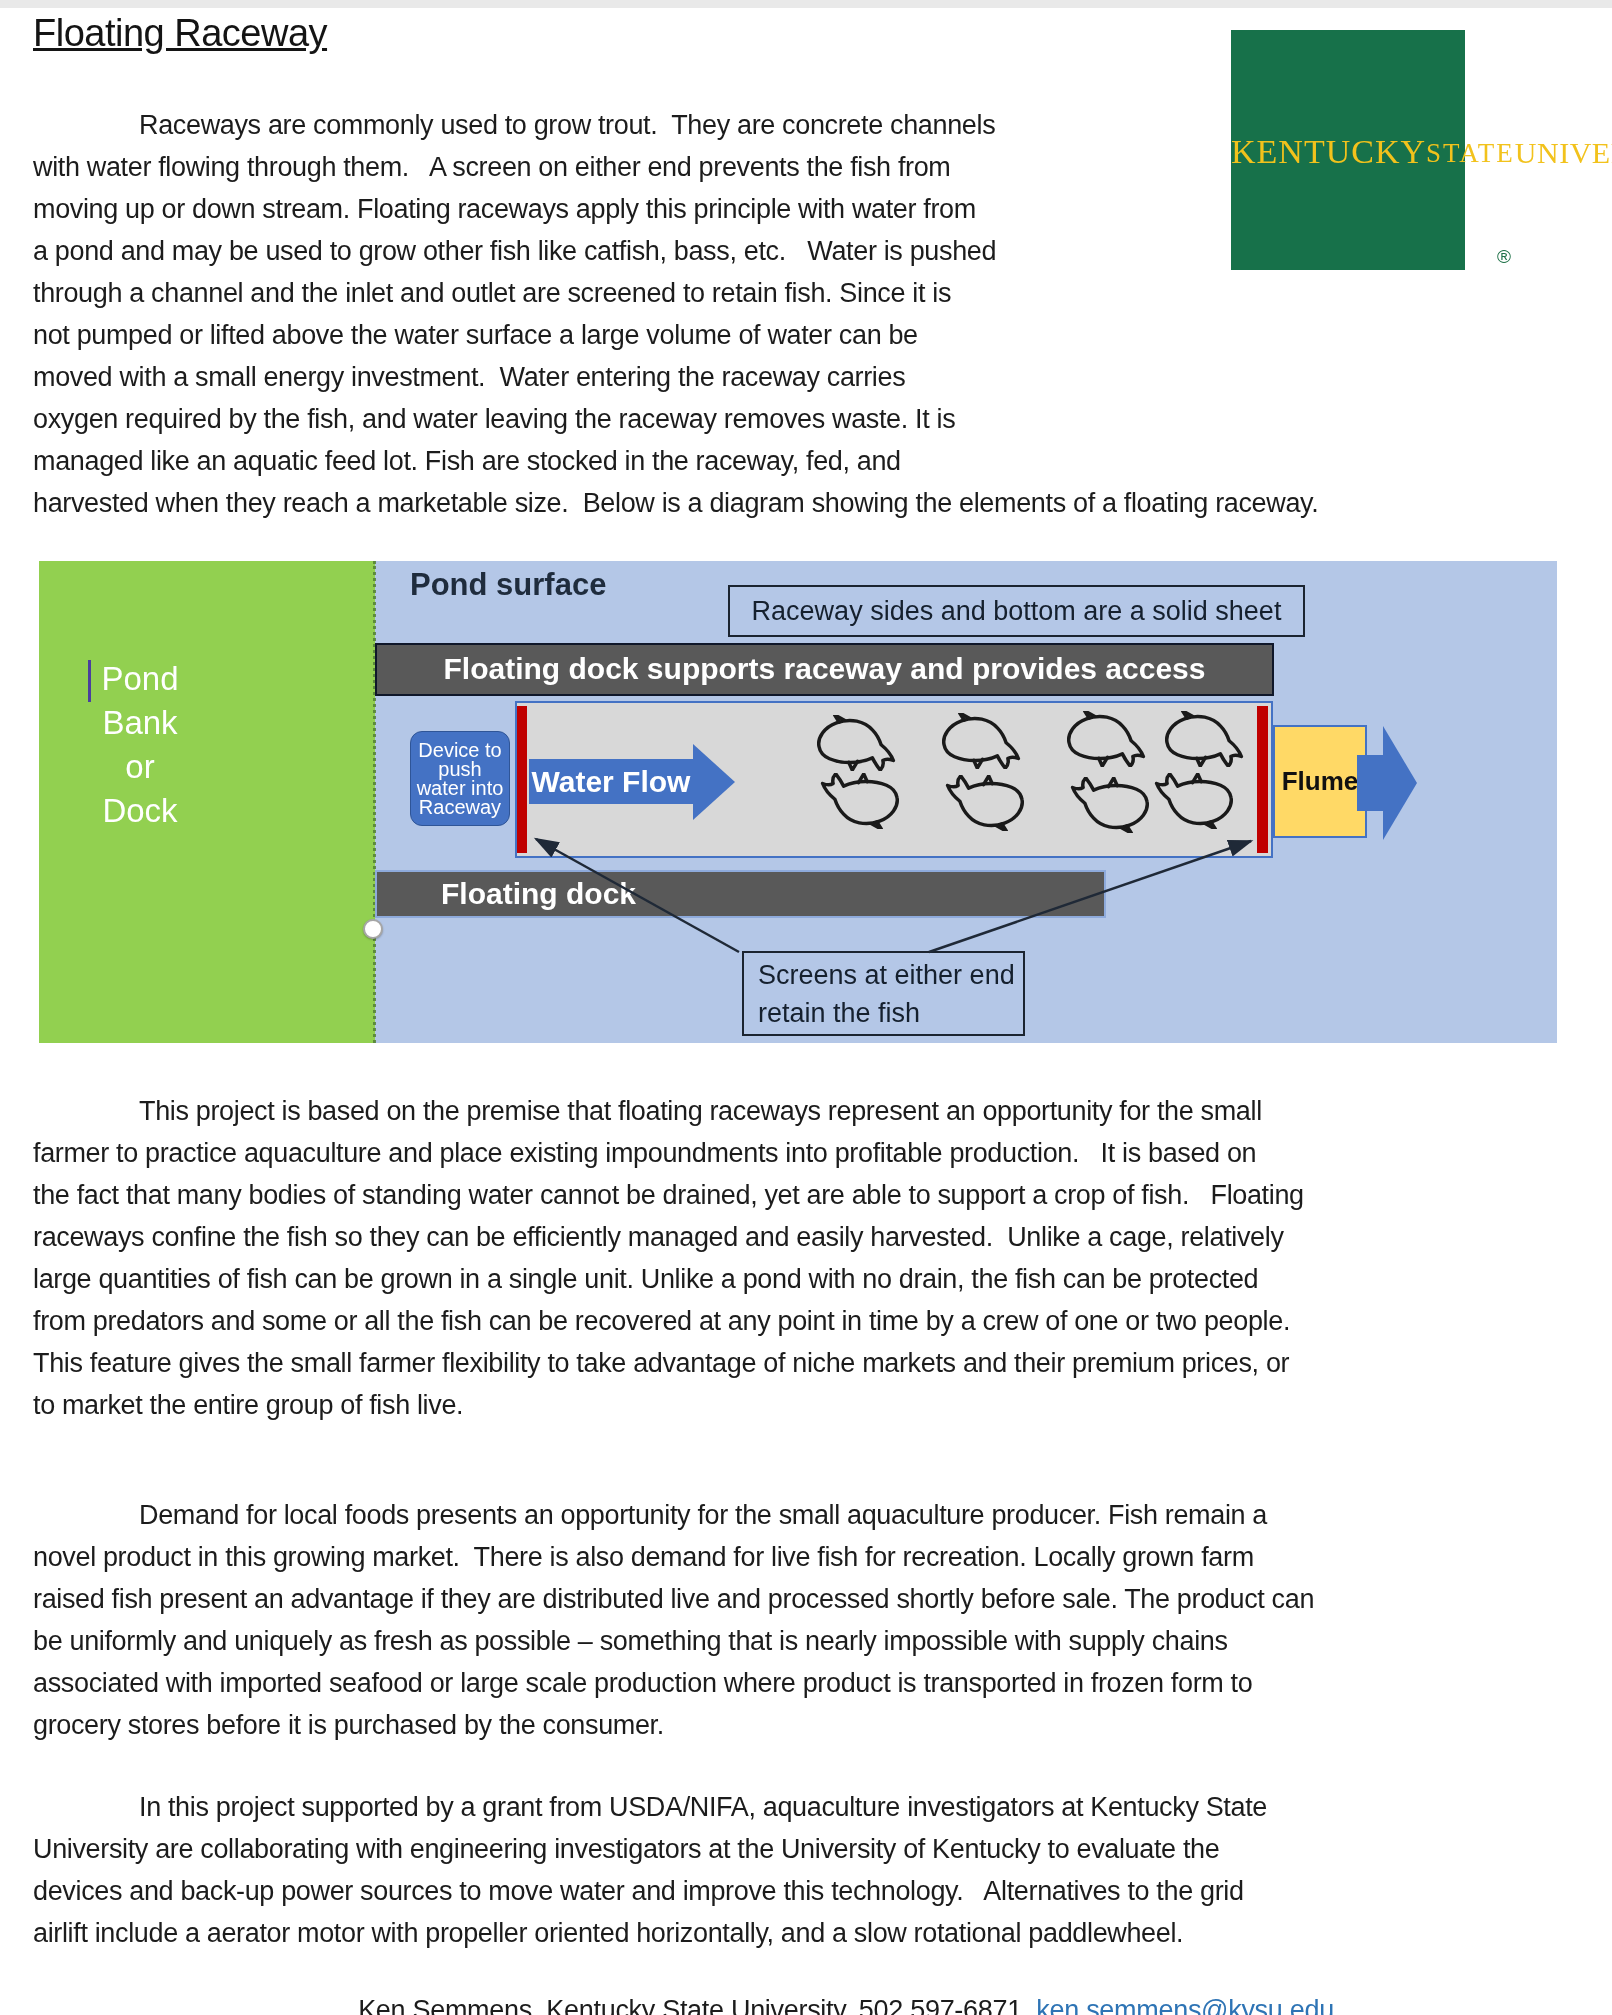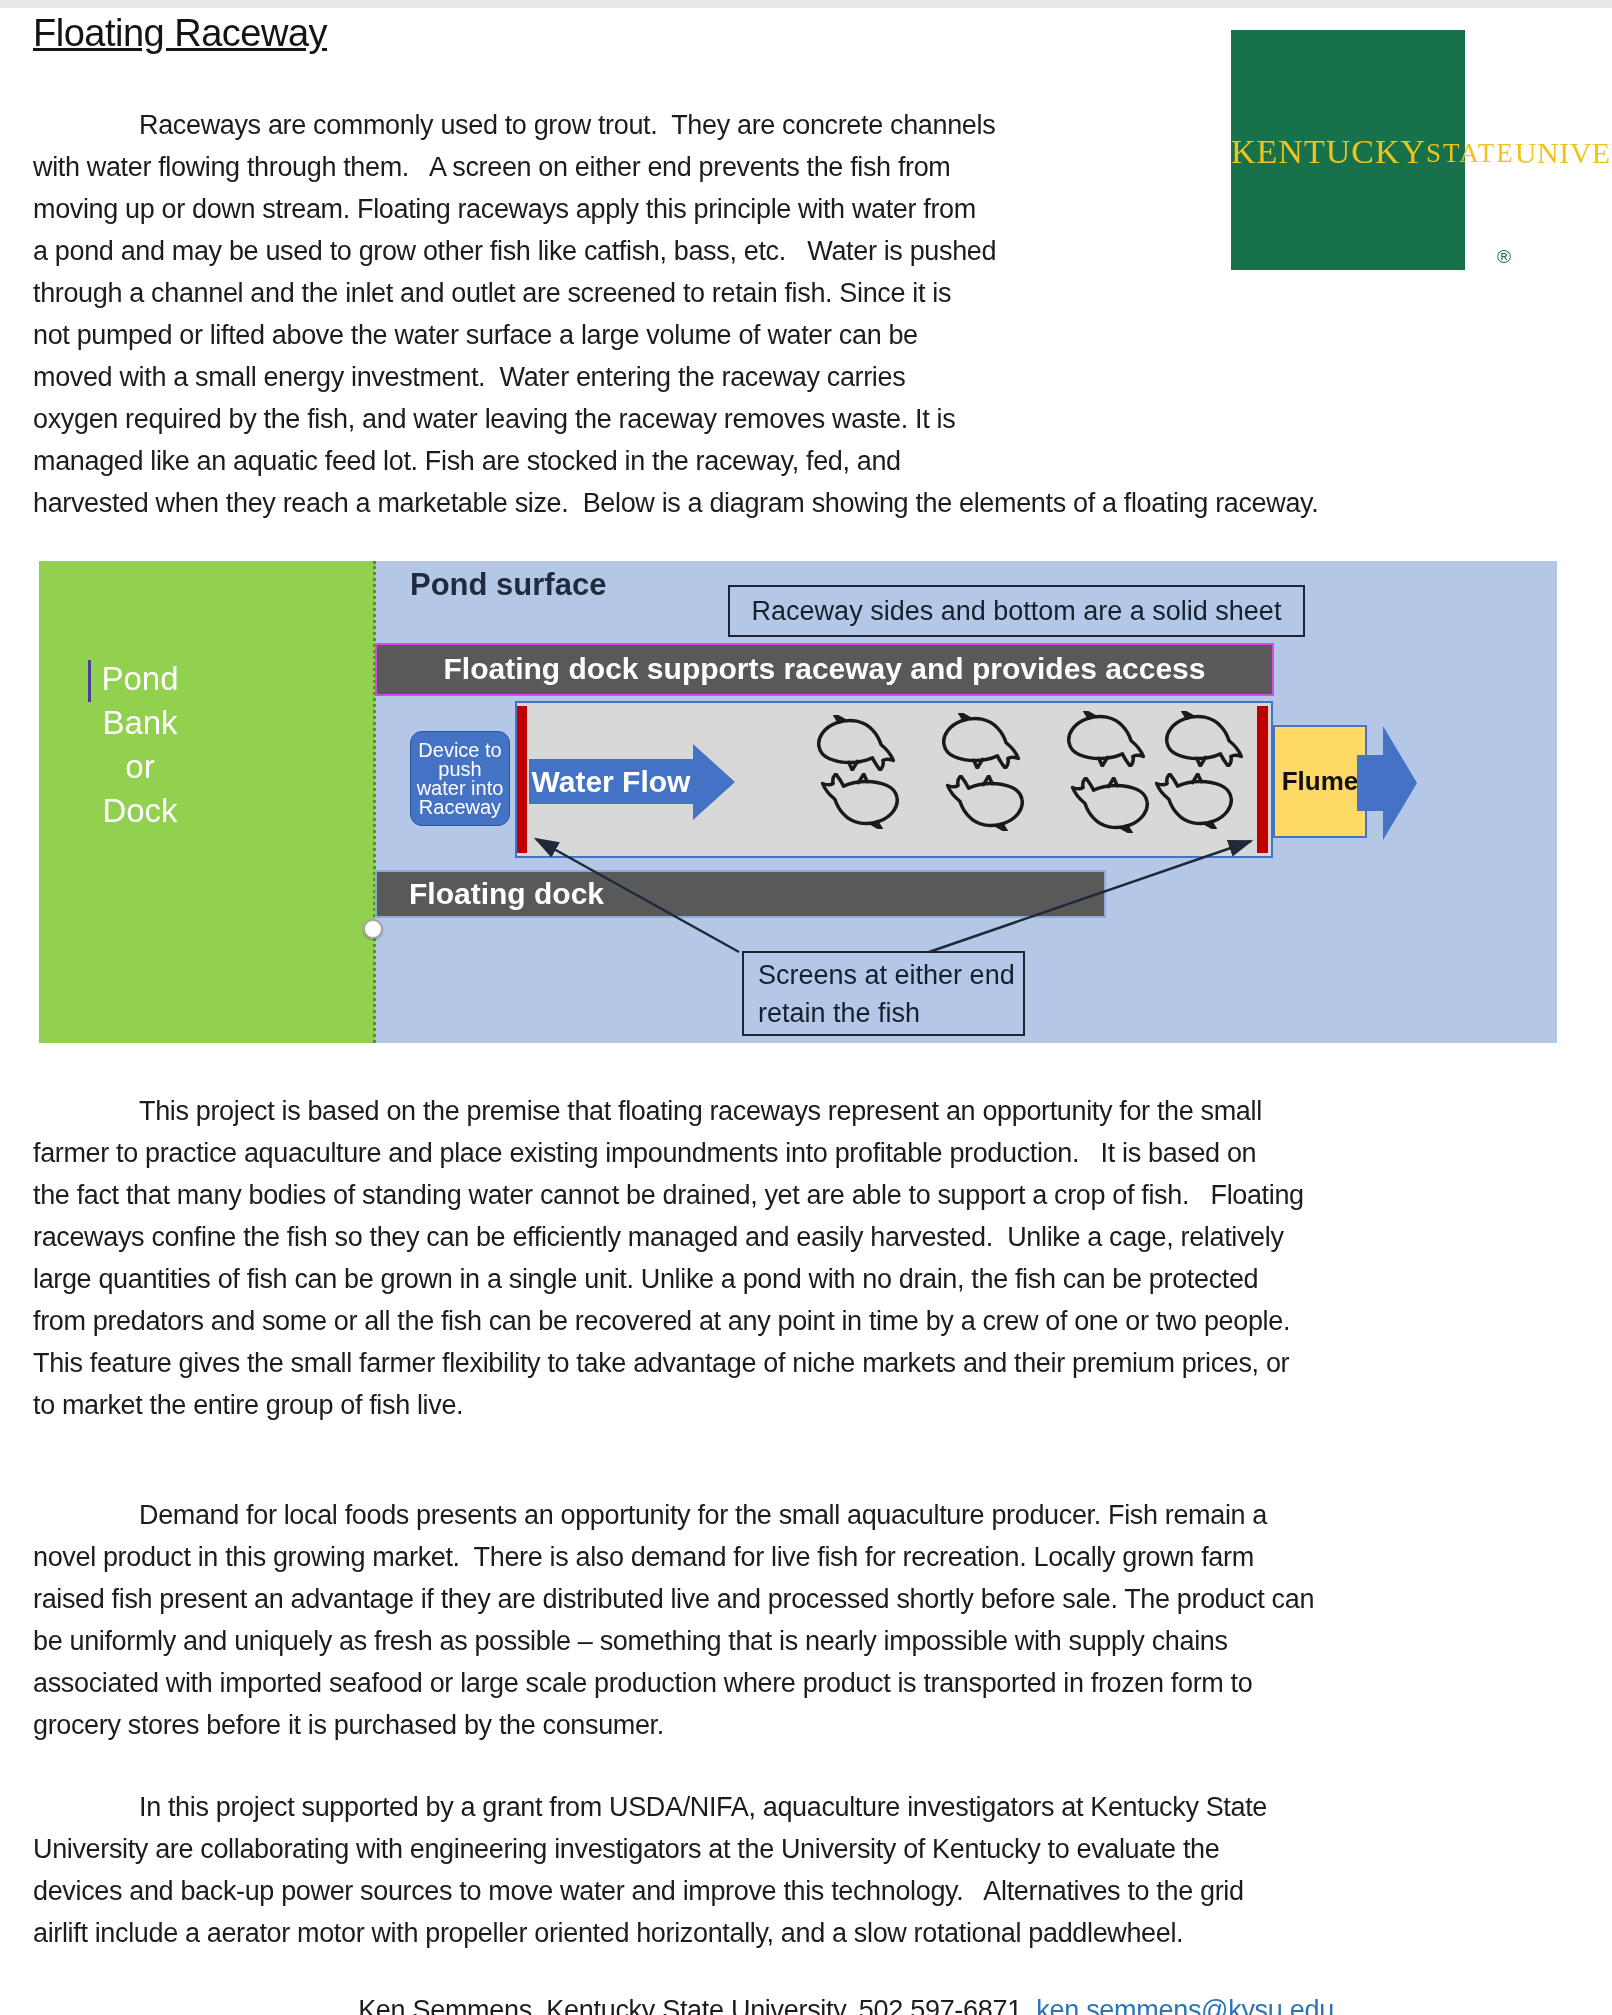--- a/index.html
+++ b/index.html
@@ -62,21 +62,21 @@
   .pond-surface-label {
     position:absolute; left:371px; top:6px; font-size:31px; font-weight:600; color:#1F2C3D;
   }
   .raceway-note {
     position:absolute; left:689px; top:24px; width:577px; height:52px;
     background:#B4C7E7; border:2px solid #1B2430;
     font-size:27px; color:#15202E; text-align:center; line-height:48px; white-space:nowrap; overflow:hidden;
   }
   .dock-bar-top {
     position:absolute; left:336px; top:82px; width:899px; height:53px;
-    background:#595959; border:2px solid #d946ef;
+    background:#595959; border:2px solid #0f172a;
     color:#fff; font-size:30px; font-weight:600; text-align:center; line-height:48px; white-space:nowrap; overflow:hidden;
   }
   .raceway-channel {
     position:absolute; left:476px; top:140px; width:758px; height:157px;
     background:#D8D8D8; border:2px solid #4472C4;
   }
   .screen-bar { position:absolute; background:#C00000; }
   .screen-left  { left:478px; top:145px; width:10px; height:147px; }
   .screen-right { left:1218px; top:145px; width:11px; height:147px; }
   .device-box {
@@ -95,21 +95,21 @@
     background:#FFD966; border:2px solid #4472C4;
     display:flex; align-items:center; justify-content:center;
     font-size:26px; font-weight:600; color:#111;
   }
   .fl-body { position:absolute; left:1318px; top:194px; width:26px; height:56px; background:#4472C4; }
   .fl-head { position:absolute; left:1344px; top:165px; width:0; height:0;
     border-top:57px solid transparent; border-bottom:57px solid transparent; border-left:34px solid #4472C4; }
   .dock-bar-bottom {
     position:absolute; left:336px; top:309px; width:731px; height:48px;
     background:#595959; border:2px solid #8EAADB;
-    color:#fff; font-size:30px; font-weight:600; line-height:43px; padding-left:32px; white-space:nowrap; overflow:hidden;
+    color:#fff; font-size:30px; font-weight:600; line-height:43px; padding-left:64px; white-space:nowrap; overflow:hidden;
   }
   .sel-handle {
     position:absolute; left:324px; top:358px; width:20px; height:20px; border-radius:50%;
     background:#fff; border:2px solid #A6A6A6; box-shadow:0 1px 2px rgba(0,0,0,.25); cursor:grab;
   }
   .screens-note {
     position:absolute; left:703px; top:390px; width:283px; height:85px;
     background:#B4C7E7; border:2px solid #1B2430;
     font-size:27px; line-height:38px; color:#15202E; padding:3px 4px 0 14px; white-space:pre-line;
   }

